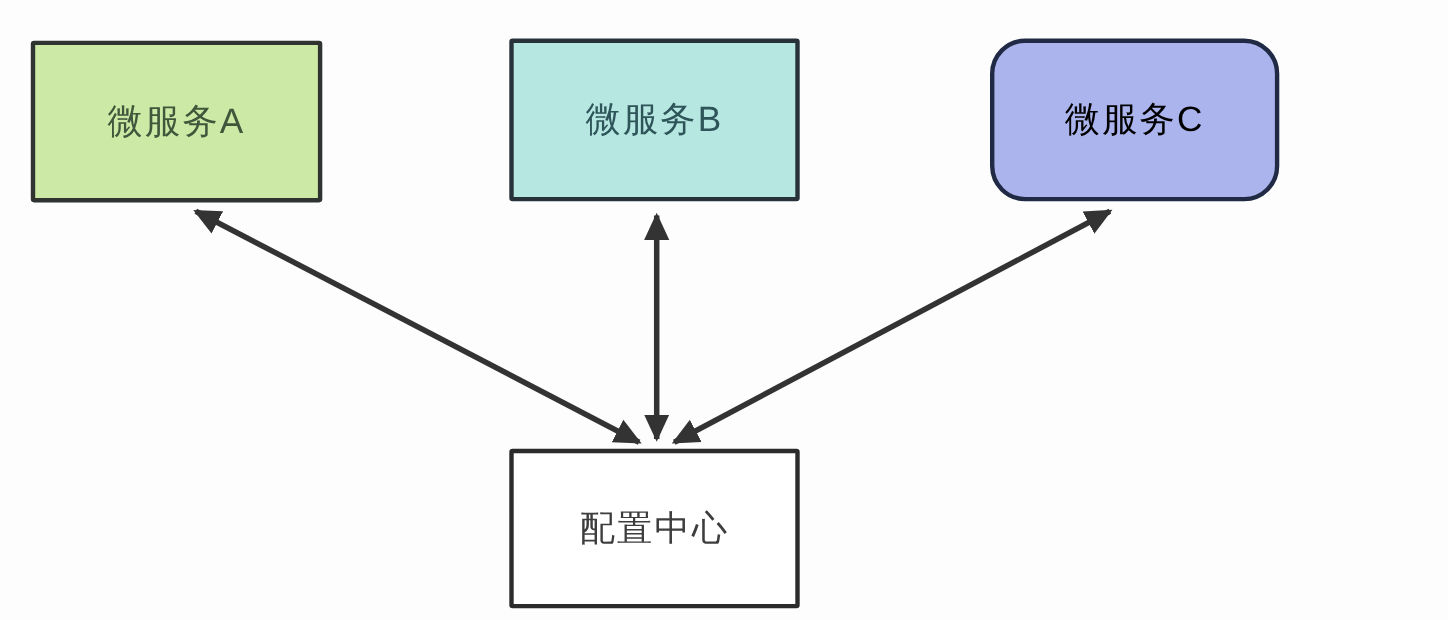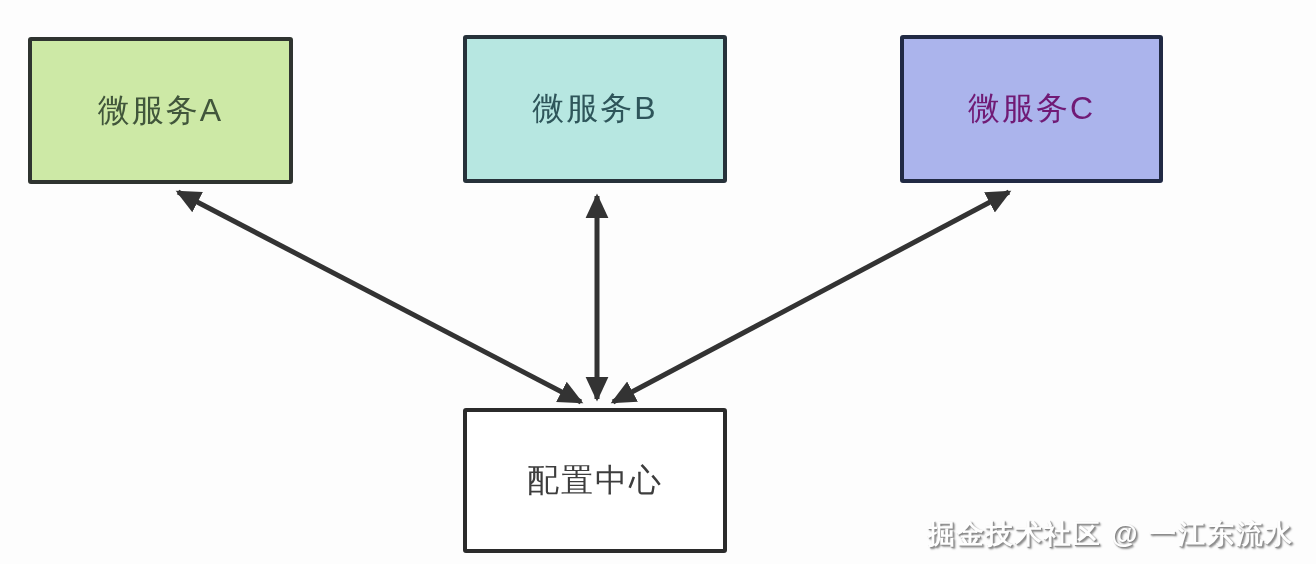--- a/index.html
+++ b/index.html
@@ -65,23 +65,22 @@
   </svg>
 
   <div class="node node-a" style="background: rgb(205, 233, 166); border-color: rgb(47, 52, 48); color: rgb(65, 86, 59);">
     <span>微服务A</span>
   </div>
 
   <div class="node node-b" style="background: rgb(183, 231, 225); border-color: rgb(39, 50, 58); color: rgb(46, 85, 90);">
     <span>微服务B</span>
   </div>
 
-  <div class="node node-c" style="background: rgb(171, 180, 236); border-color: rgb(33, 42, 68); color: #701a75;">
+  <div class="node node-c" style="background: rgb(171, 180, 236); border-color: rgb(33, 42, 68); color: #000000; border-radius: 32px;">
     <span>微服务C</span>
   </div>
 
   <div class="node node-config" style="background: rgb(255, 255, 255); border-color: rgb(43, 43, 43); color: rgb(61, 61, 61);">
     <span>配置中心</span>
   </div>
 
-  <div class="watermark">掘金技术社区 @ 一江东流水</div>
 
 </div>
 
 </body></html>

